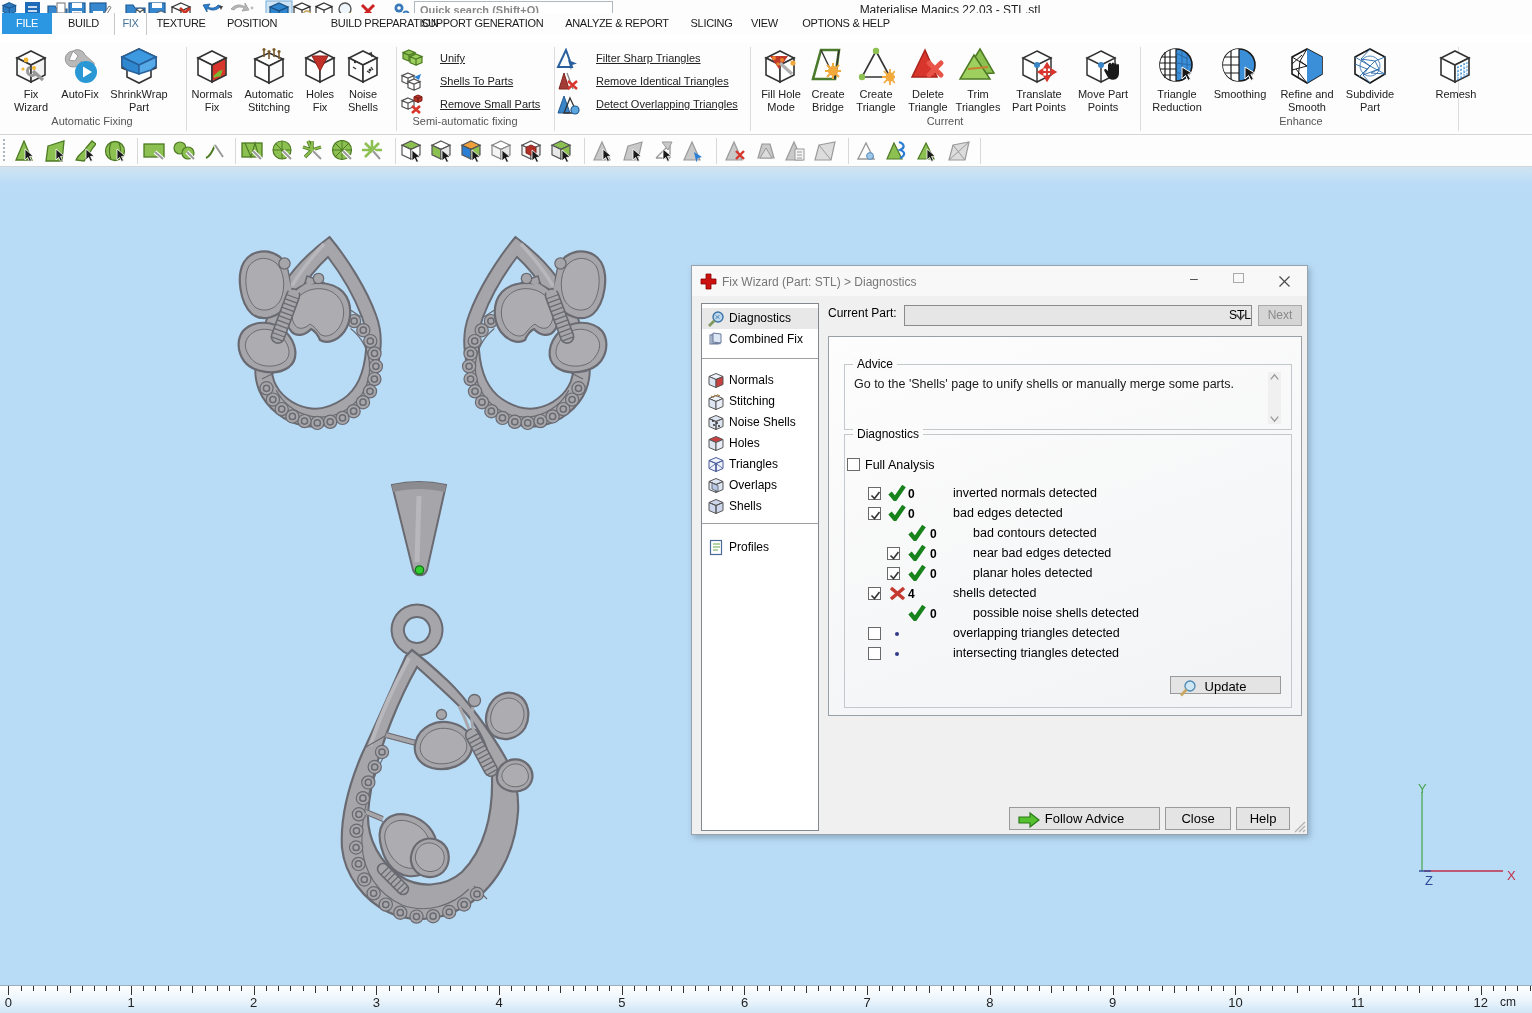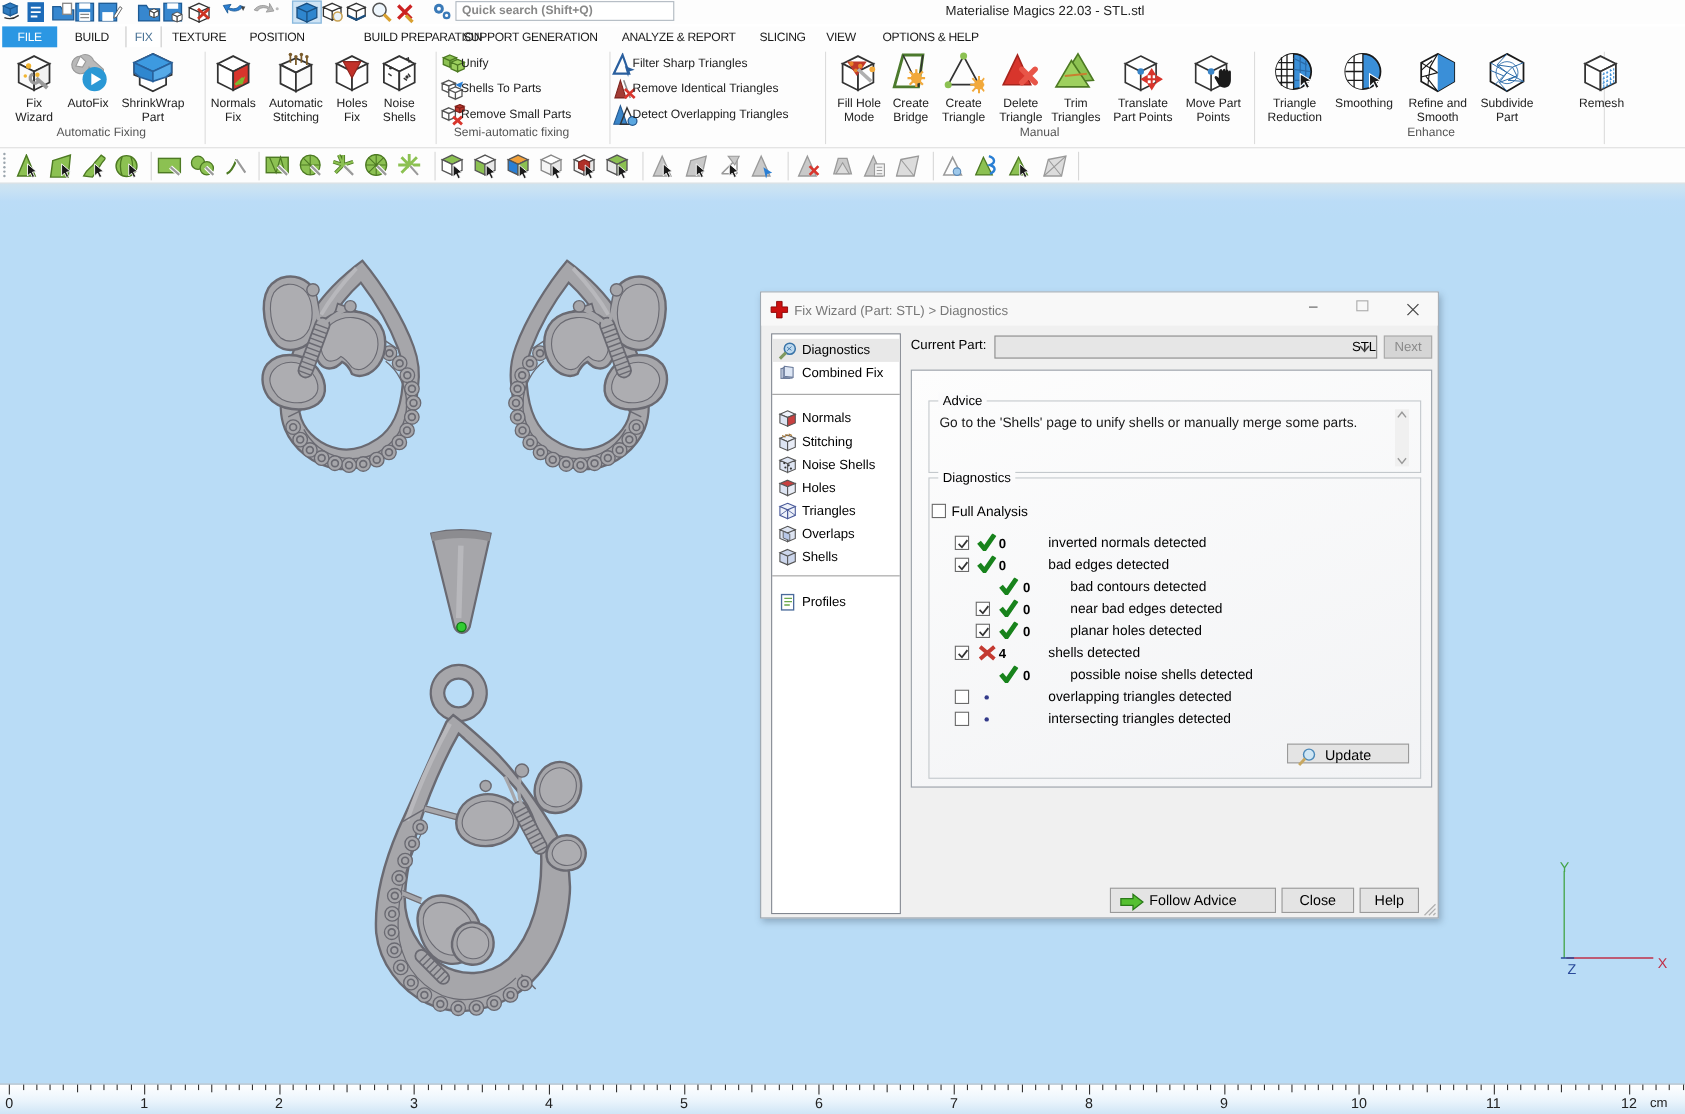--- a/index.html
+++ b/index.html
@@ -5,34 +5,34 @@
 * { margin:0; padding:0; box-sizing:border-box; }
 html,body { width:1532px; height:1013px; overflow:hidden; font-family:"Liberation Sans", sans-serif; background:#fff; }
 #app { position:relative; width:1532px; height:1013px; }
 
 
 #titlebar { position:absolute; left:0; top:0; width:1532px; height:22px; background:#fdfdfd; }
 #title { position:absolute; left:800px; top:3px; width:300px; text-align:center; font-size:12px; color:#222; }
 #qsearch { position:absolute; left:414px; top:1px; width:199px; height:18px; border:1px solid #b0b8c0; background:#fff; font-size:11px; color:#888; padding-left:5px; line-height:17px;font-weight:bold; }
 
 
-#menubar { position:absolute; left:0; top:24px; width:1532px; height:21px; background:#fdfdfd; font-size:11px; letter-spacing:-0.3px; color:#1a1a1a; }
+#menubar { position:absolute; left:0; top:13px; width:1532px; height:21px; background:#fdfdfd; font-size:11px; letter-spacing:-0.3px; color:#1a1a1a; }
 .mtab { position:absolute; top:0; height:21px; line-height:21px; text-align:center; white-space:nowrap; }
 #tab-file { background:#2b97e3; color:#fff; }
 #tab-fix  { background:#fff; color:#4a7396; border-left:1px solid #c8c8c8; border-right:1px solid #c8c8c8; height:22px; }
 
 
 #ribbon { position:absolute; left:0; top:43px; width:1532px; height:92px; background:#fdfdfd; border-bottom:1px solid #d5d5d5; }
 .rsep { position:absolute; top:4px; height:84px; width:1px; background:#dcdcdc; }
 .rgl { position:absolute; top:72px; height:16px; font-size:11px; color:#555; text-align:center; }
 .rbtn { position:absolute; top:2px; text-align:center; font-size:11px; color:#222; line-height:12.5px; }
 .rbtn svg { display:block; margin:2px auto 3px auto; }
 .smallitem { position:absolute; font-size:11px; color:#222; height:20px; line-height:20px; }
 .smallitem svg { position:absolute; left:0; top:0; }
-.smallitem span { position:absolute; left:19px; top:0; white-space:nowrap; }
+.smallitem span { position:absolute; left:40px; top:0; white-space:nowrap;text-decoration:underline; }
 
 
 #toolbar2 { position:absolute; left:0; top:135px; width:1532px; height:32px; background:#fdfdfd; border-bottom:1px solid #cfd6da; }
 .t2sep { position:absolute; top:3px; height:26px; width:1px; background:#d8d8d8; }
 
 
 #viewport { position:absolute; left:0; top:167px; width:1532px; height:818px; background:linear-gradient(#cfe3ef 0px, #c8e2f4 6px, #bbdcf7 16px, #b9dcf6 30px, #b9dcf6 100%); }
 
 
 #ruler { position:absolute; left:0; top:985px; width:1532px; height:28px; background:linear-gradient(#ffffff, #eaf4fc 55%, #cfe5f6); border-top:1px solid #9ab0c0; font-family:"Liberation Mono", monospace; }
@@ -129,21 +129,21 @@
   </div>
   <div id="ribbon">
     <div class="rsep" style="left:186px"></div>
     <div class="rsep" style="left:396px"></div>
     <div class="rsep" style="left:554px"></div>
     <div class="rsep" style="left:750px"></div>
     <div class="rsep" style="left:1140px"></div>
     <div class="rsep" style="left:1458px"></div>
     <div class="rgl" style="left:22px; width:140px;">Automatic Fixing</div>
     <div class="rgl" style="left:395px; width:140px;">Semi-automatic fixing</div>
-    <div class="rgl" style="left:895px; width:100px;">Manual</div>
+    <div class="rgl" style="left:895px; width:100px;">Current</div>
     <div class="rgl" style="left:1251px; width:100px;">Enhance</div>
 
     <div class="rbtn" style="left:4px; width:54px;"><svg width="36" height="38" viewBox="0 0 36 38">
           <path d="M18,4 L32,11 L18,18 L4,11 Z" fill="#fff" stroke="#333" stroke-width="1.6"></path>
           <path d="M4,11 L18,18 L18,35 L4,28 Z" fill="#fafafa" stroke="#333" stroke-width="1.6"></path>
           <path d="M18,18 L32,11 L32,28 L18,35 Z" fill="#f2f2f2" stroke="#333" stroke-width="1.6"></path>
           <circle cx="13" cy="13" r="2.4" fill="#f2b530"></circle>
           <circle cx="21" cy="21" r="2" fill="#f2b530"></circle>
           <circle cx="10" cy="22" r="1.6" fill="#f2b530"></circle>
           <path d="M20,24 L30,33" stroke="#9a9a9a" stroke-width="3.4"></path>

